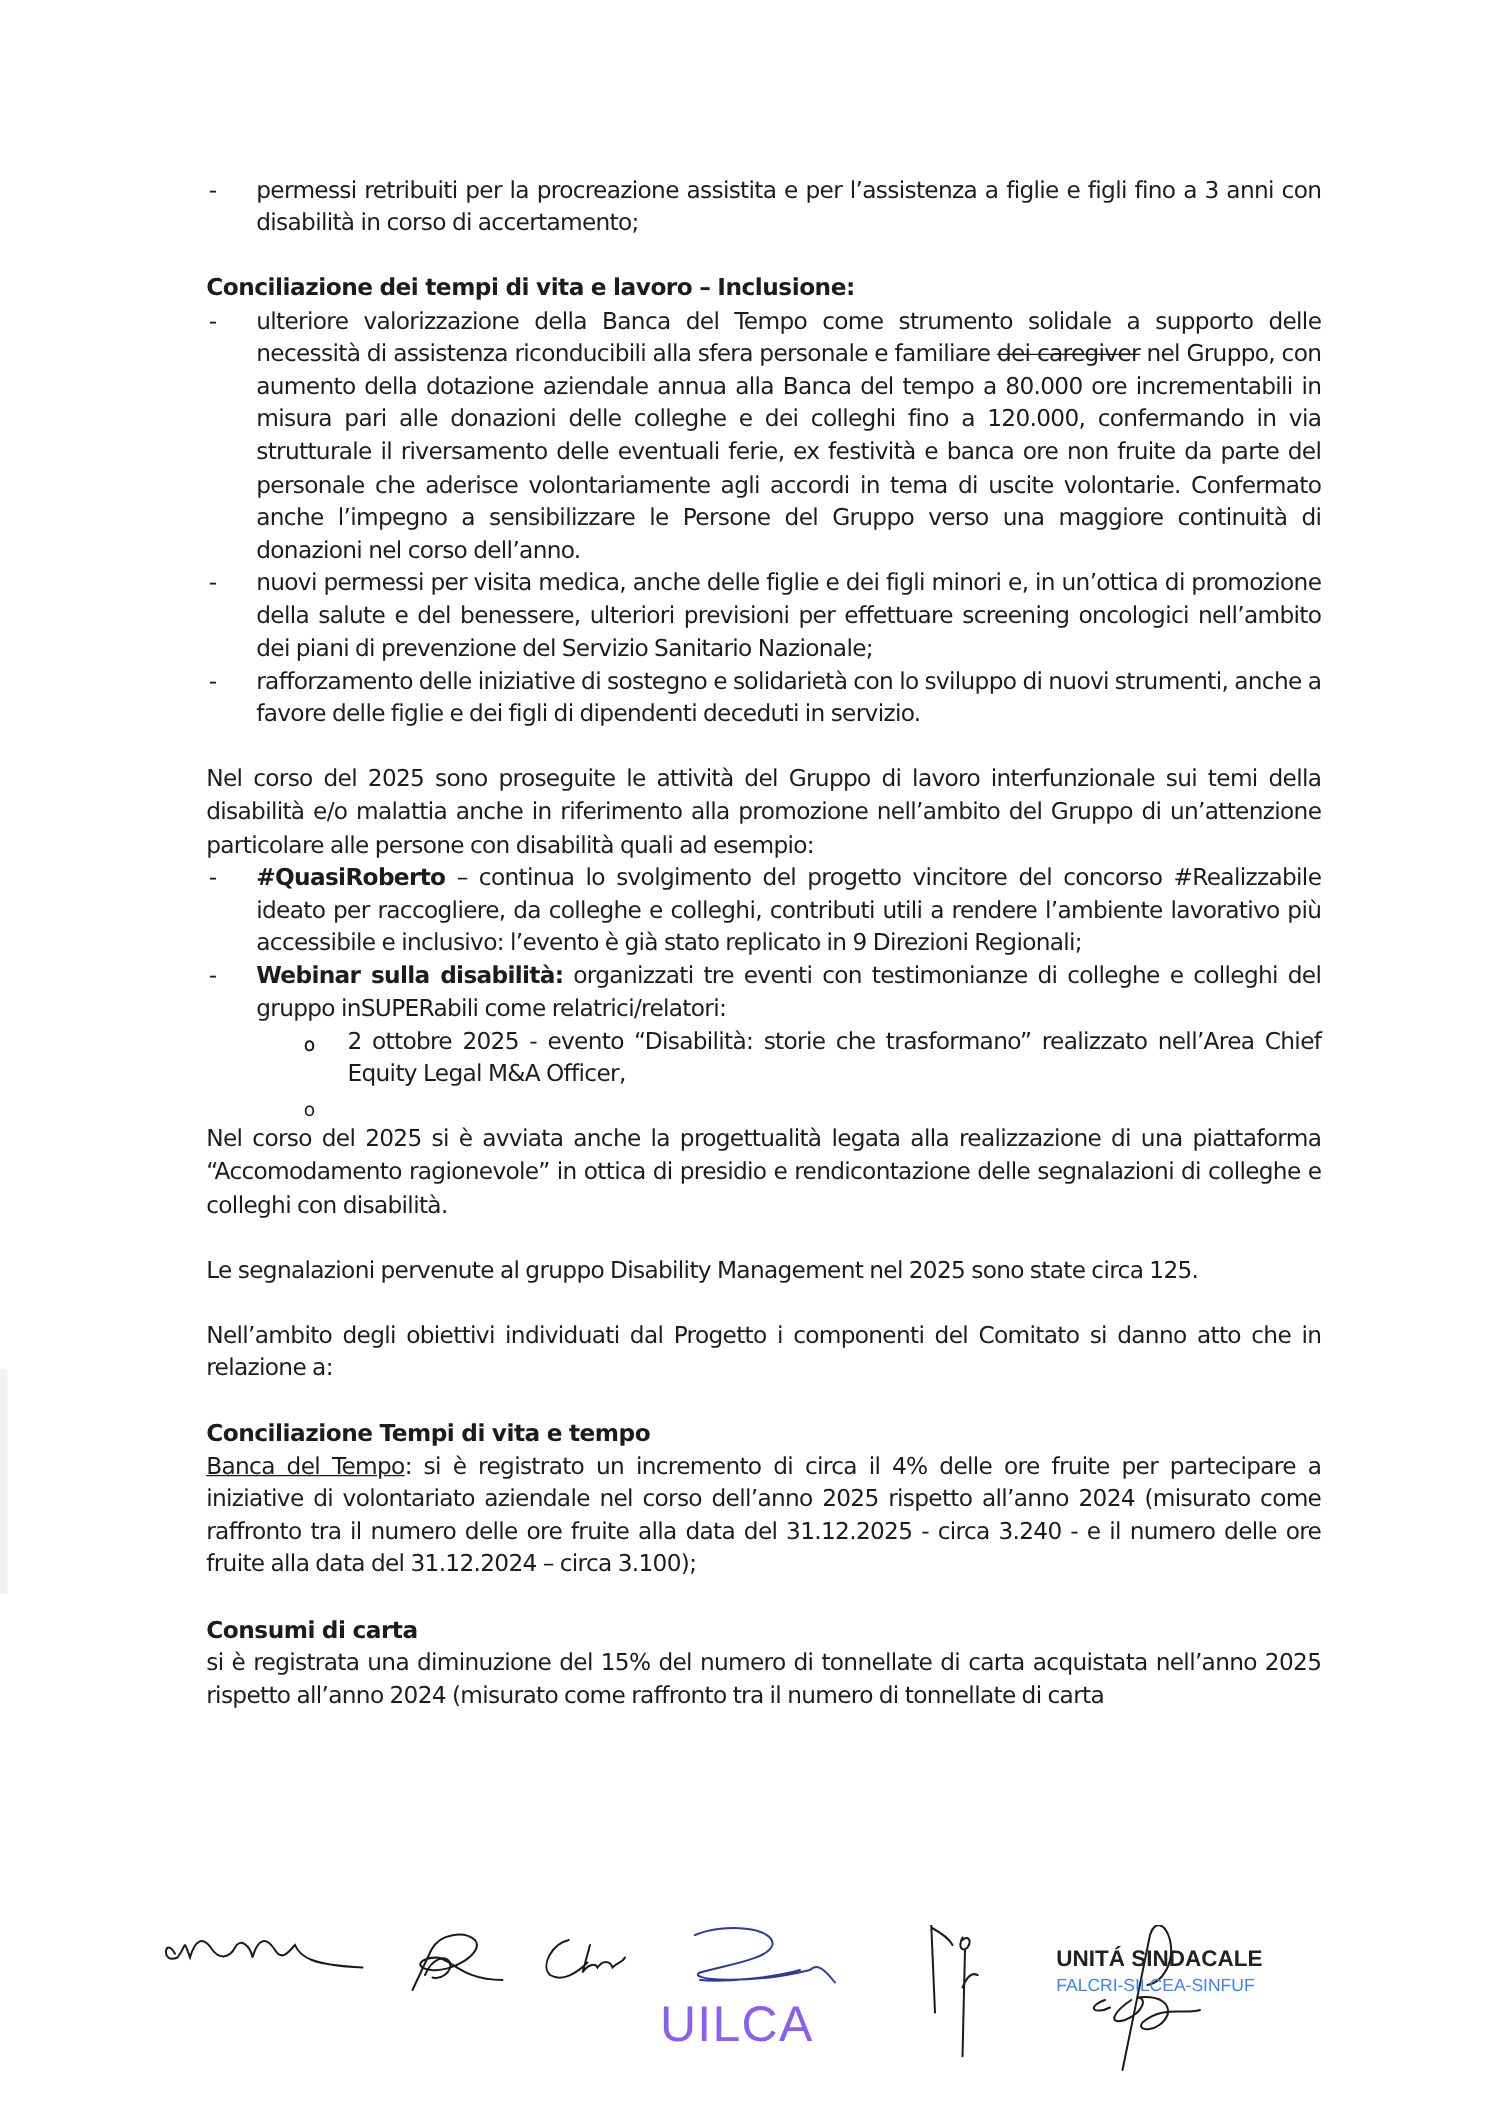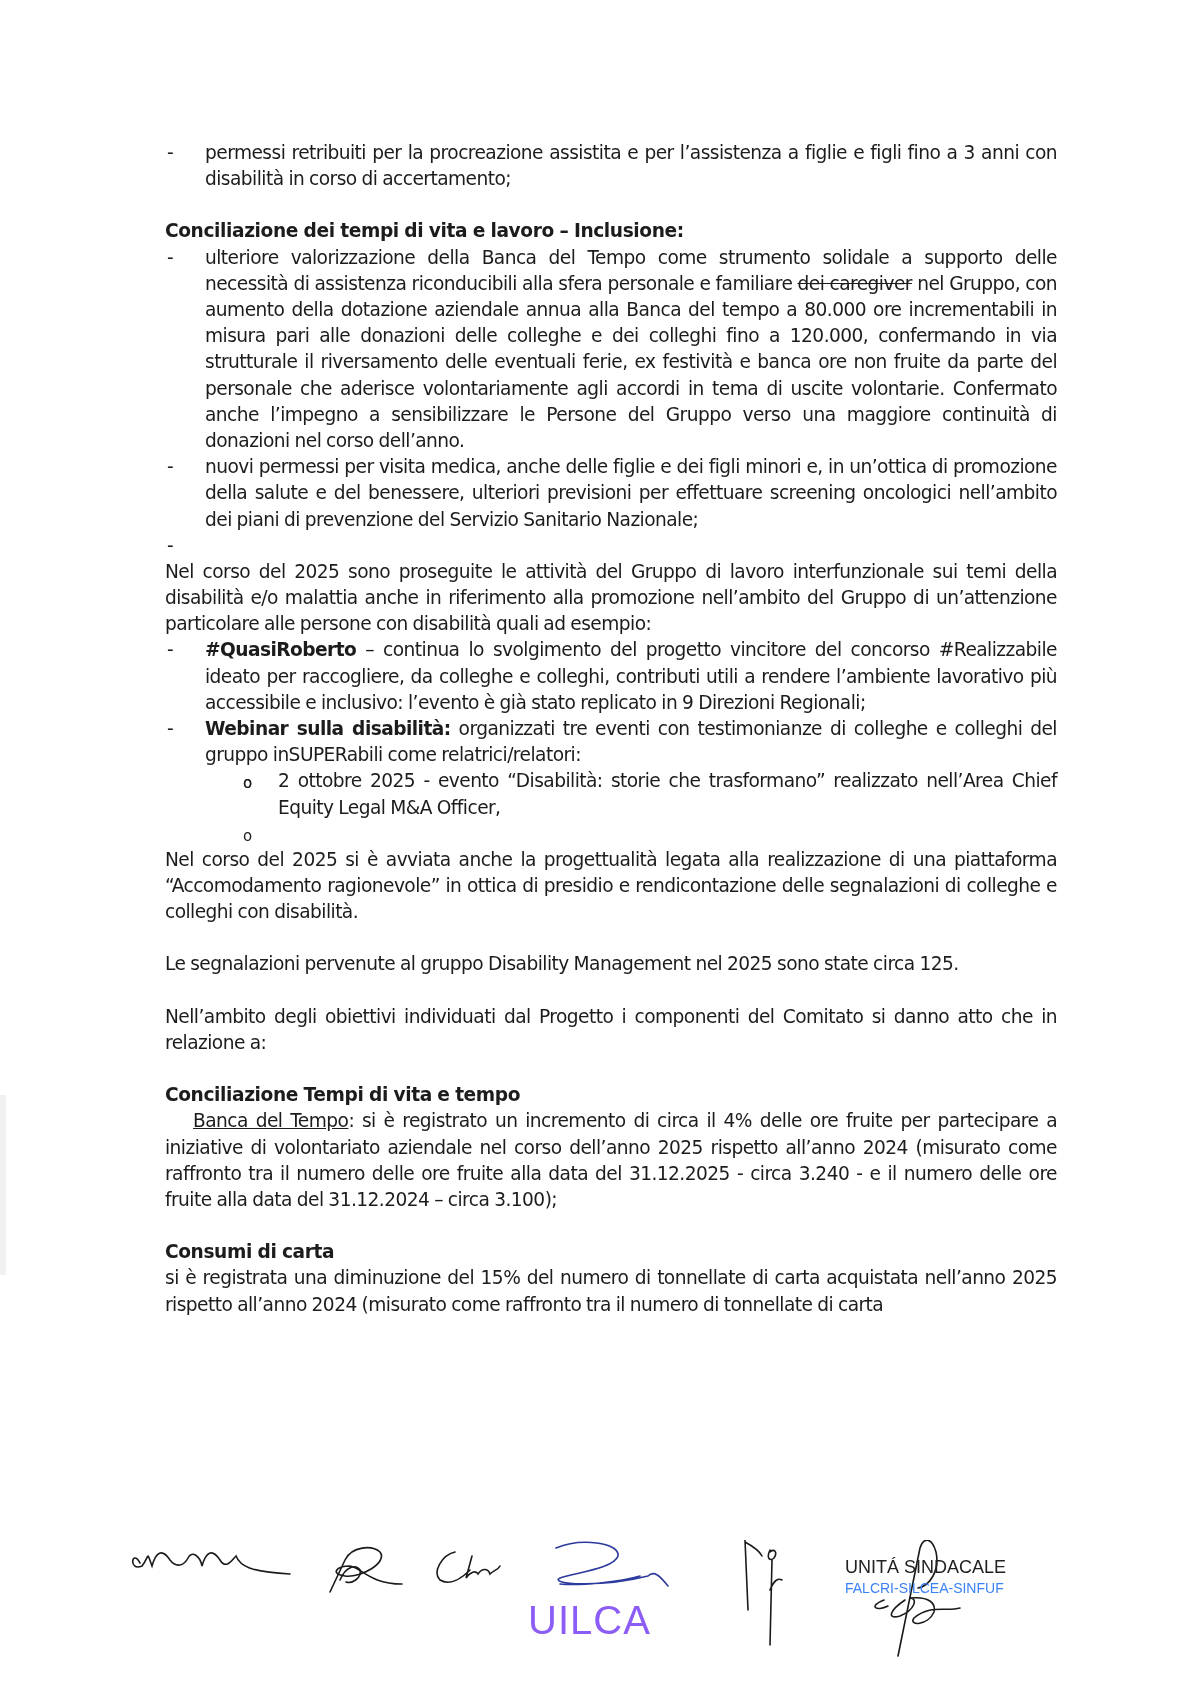--- a/index.html
+++ b/index.html
@@ -47,21 +47,21 @@
       padding-left: 113px;
       text-align: justify;
     }
     .sub-item .bullet {
       position: absolute;
       left: 78px;
       top: 2px;
       font-size: 15px;
     }
     .strike { text-decoration: line-through; }
-    .underline { text-decoration: underline; margin-left: 28px; }
+    .underline { text-decoration: underline; }
     b { font-weight: bold; }
 
     .sig-area {
       position: absolute;
       left: 0;
       top: 1540px;
       width: 1192px;
       height: 144px;
     }
     .uilca {
@@ -71,21 +71,21 @@
       font-family: "Liberation Sans", sans-serif;
       font-size: 40px;
       color: #8b5cf6;
       letter-spacing: 1px;
     }
     .unita {
       position: absolute;
       left: 845px;
       top: 1557px;
       font-family: "Liberation Sans", sans-serif;
-      font-weight: normal;
+      font-weight: bold;
       font-size: 18px;
       color: #222;
     }
     .falcri {
       position: absolute;
       left: 845px;
       top: 1580px;
       font-family: "Liberation Sans", sans-serif;
       font-size: 14px;
       color: #3b82f6;
@@ -120,20 +120,21 @@
     <span>ulteriore valorizzazione della Banca del Tempo come strumento solidale a supporto delle necessità di assistenza riconducibili alla sfera personale e familiare </span><span class="strike">dei caregiver</span><span> nel Gruppo, con aumento della dotazione aziendale annua alla Banca del tempo a 80.000 ore incrementabili in misura pari alle donazioni delle colleghe e dei colleghi fino a 120.000, confermando in via strutturale il riversamento delle eventuali ferie, ex festività e banca ore non fruite da parte del personale che aderisce volontariamente agli accordi in tema di uscite volontarie. Confermato anche l’impegno a sensibilizzare le Persone del Gruppo verso una maggiore continuità di donazioni nel corso dell’anno.</span>
   </div>
 
   <div class="dash-item">
     <span class="dash">-</span>
     <span>nuovi permessi per visita medica, anche delle figlie e dei figli minori e, in un’ottica di promozione della salute e del benessere, ulteriori previsioni per effettuare screening oncologici nell’ambito dei piani di prevenzione del Servizio Sanitario Nazionale;</span>
   </div>
 
   <div class="dash-item">
     <span class="dash">-</span>
+    <span>rafforzamento delle iniziative di sostegno e solidarietà con lo sviluppo di nuovi strumenti, anche a favore delle figlie e dei figli di dipendenti deceduti in servizio.</span>
   </div>
 
   <div class="gap"></div>
 
   <p class="p">Nel corso del 2025 sono proseguite le attività del Gruppo di lavoro interfunzionale sui temi della disabilità e/o malattia anche in riferimento alla promozione nell’ambito del Gruppo di un’attenzione particolare alle persone con disabilità quali ad esempio:</p>
 
   <div class="dash-item">
     <span class="dash">-</span>
     <b>#QuasiRoberto</b><span> – continua lo svolgimento del progetto vincitore del concorso #Realizzabile ideato per raccogliere, da colleghe e colleghi, contributi utili a rendere l’ambiente lavorativo più accessibile e inclusivo: l’evento è già stato replicato in 9 Direzioni Regionali;</span>
   </div>

